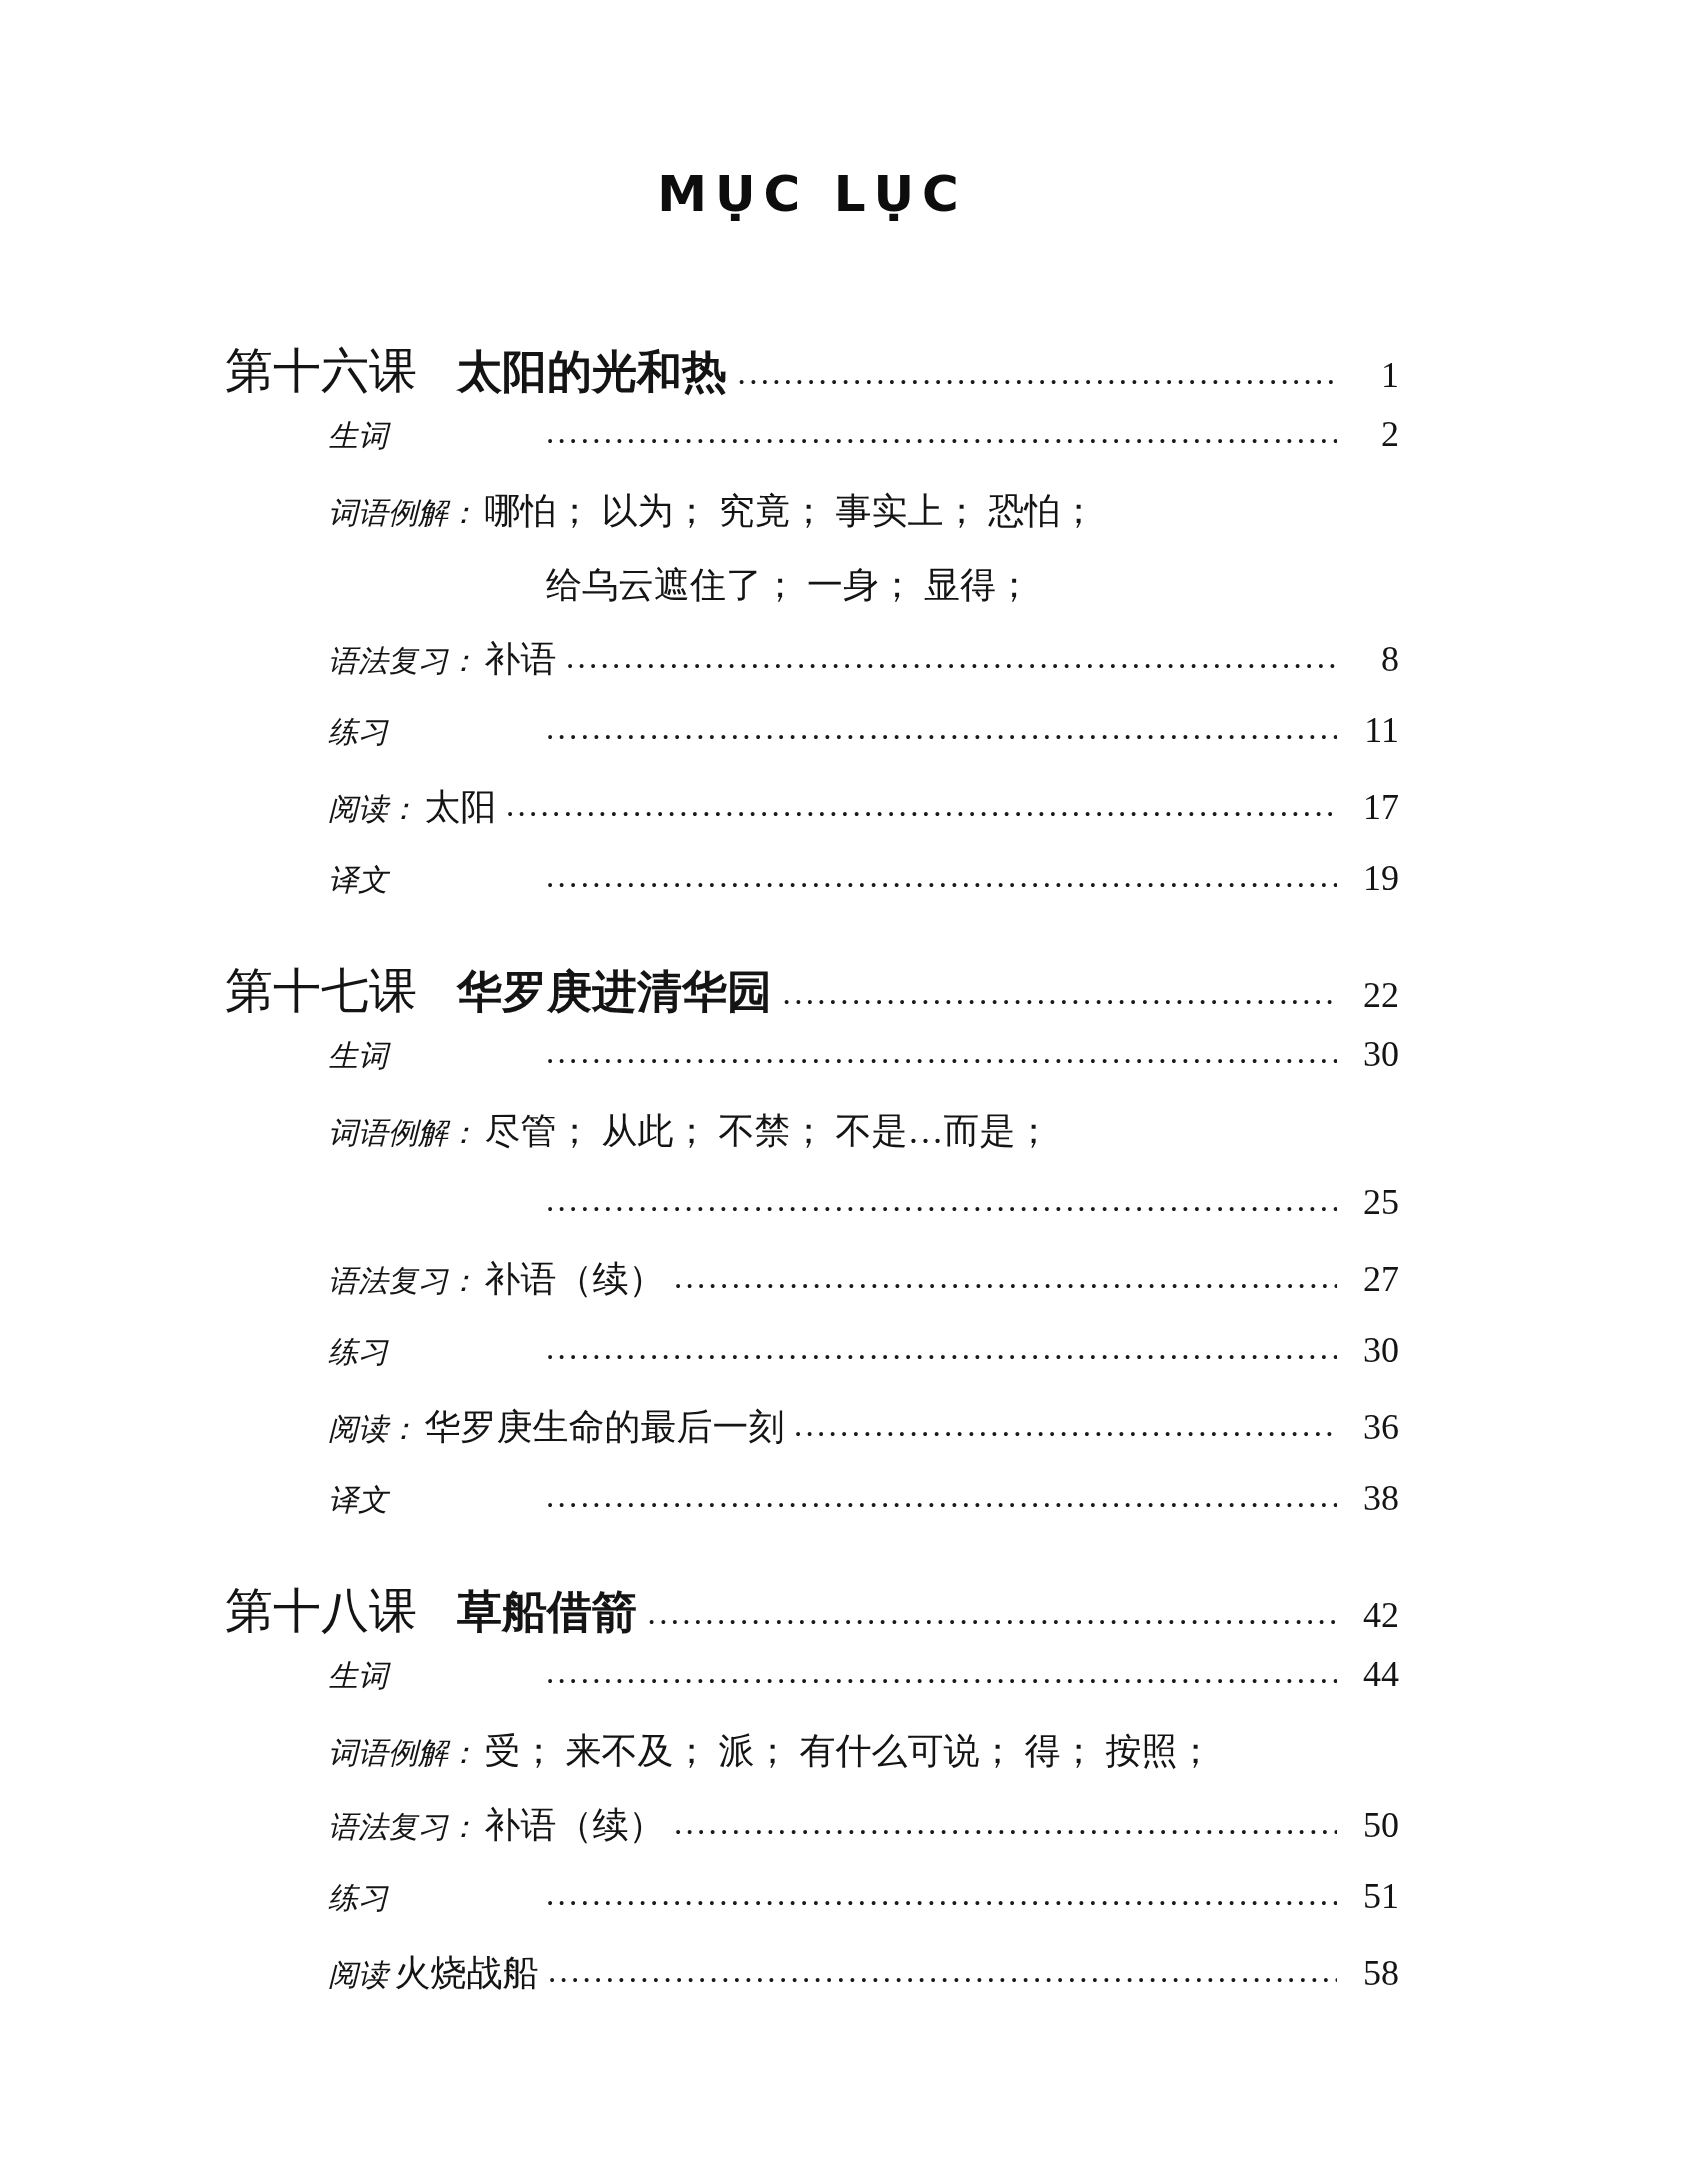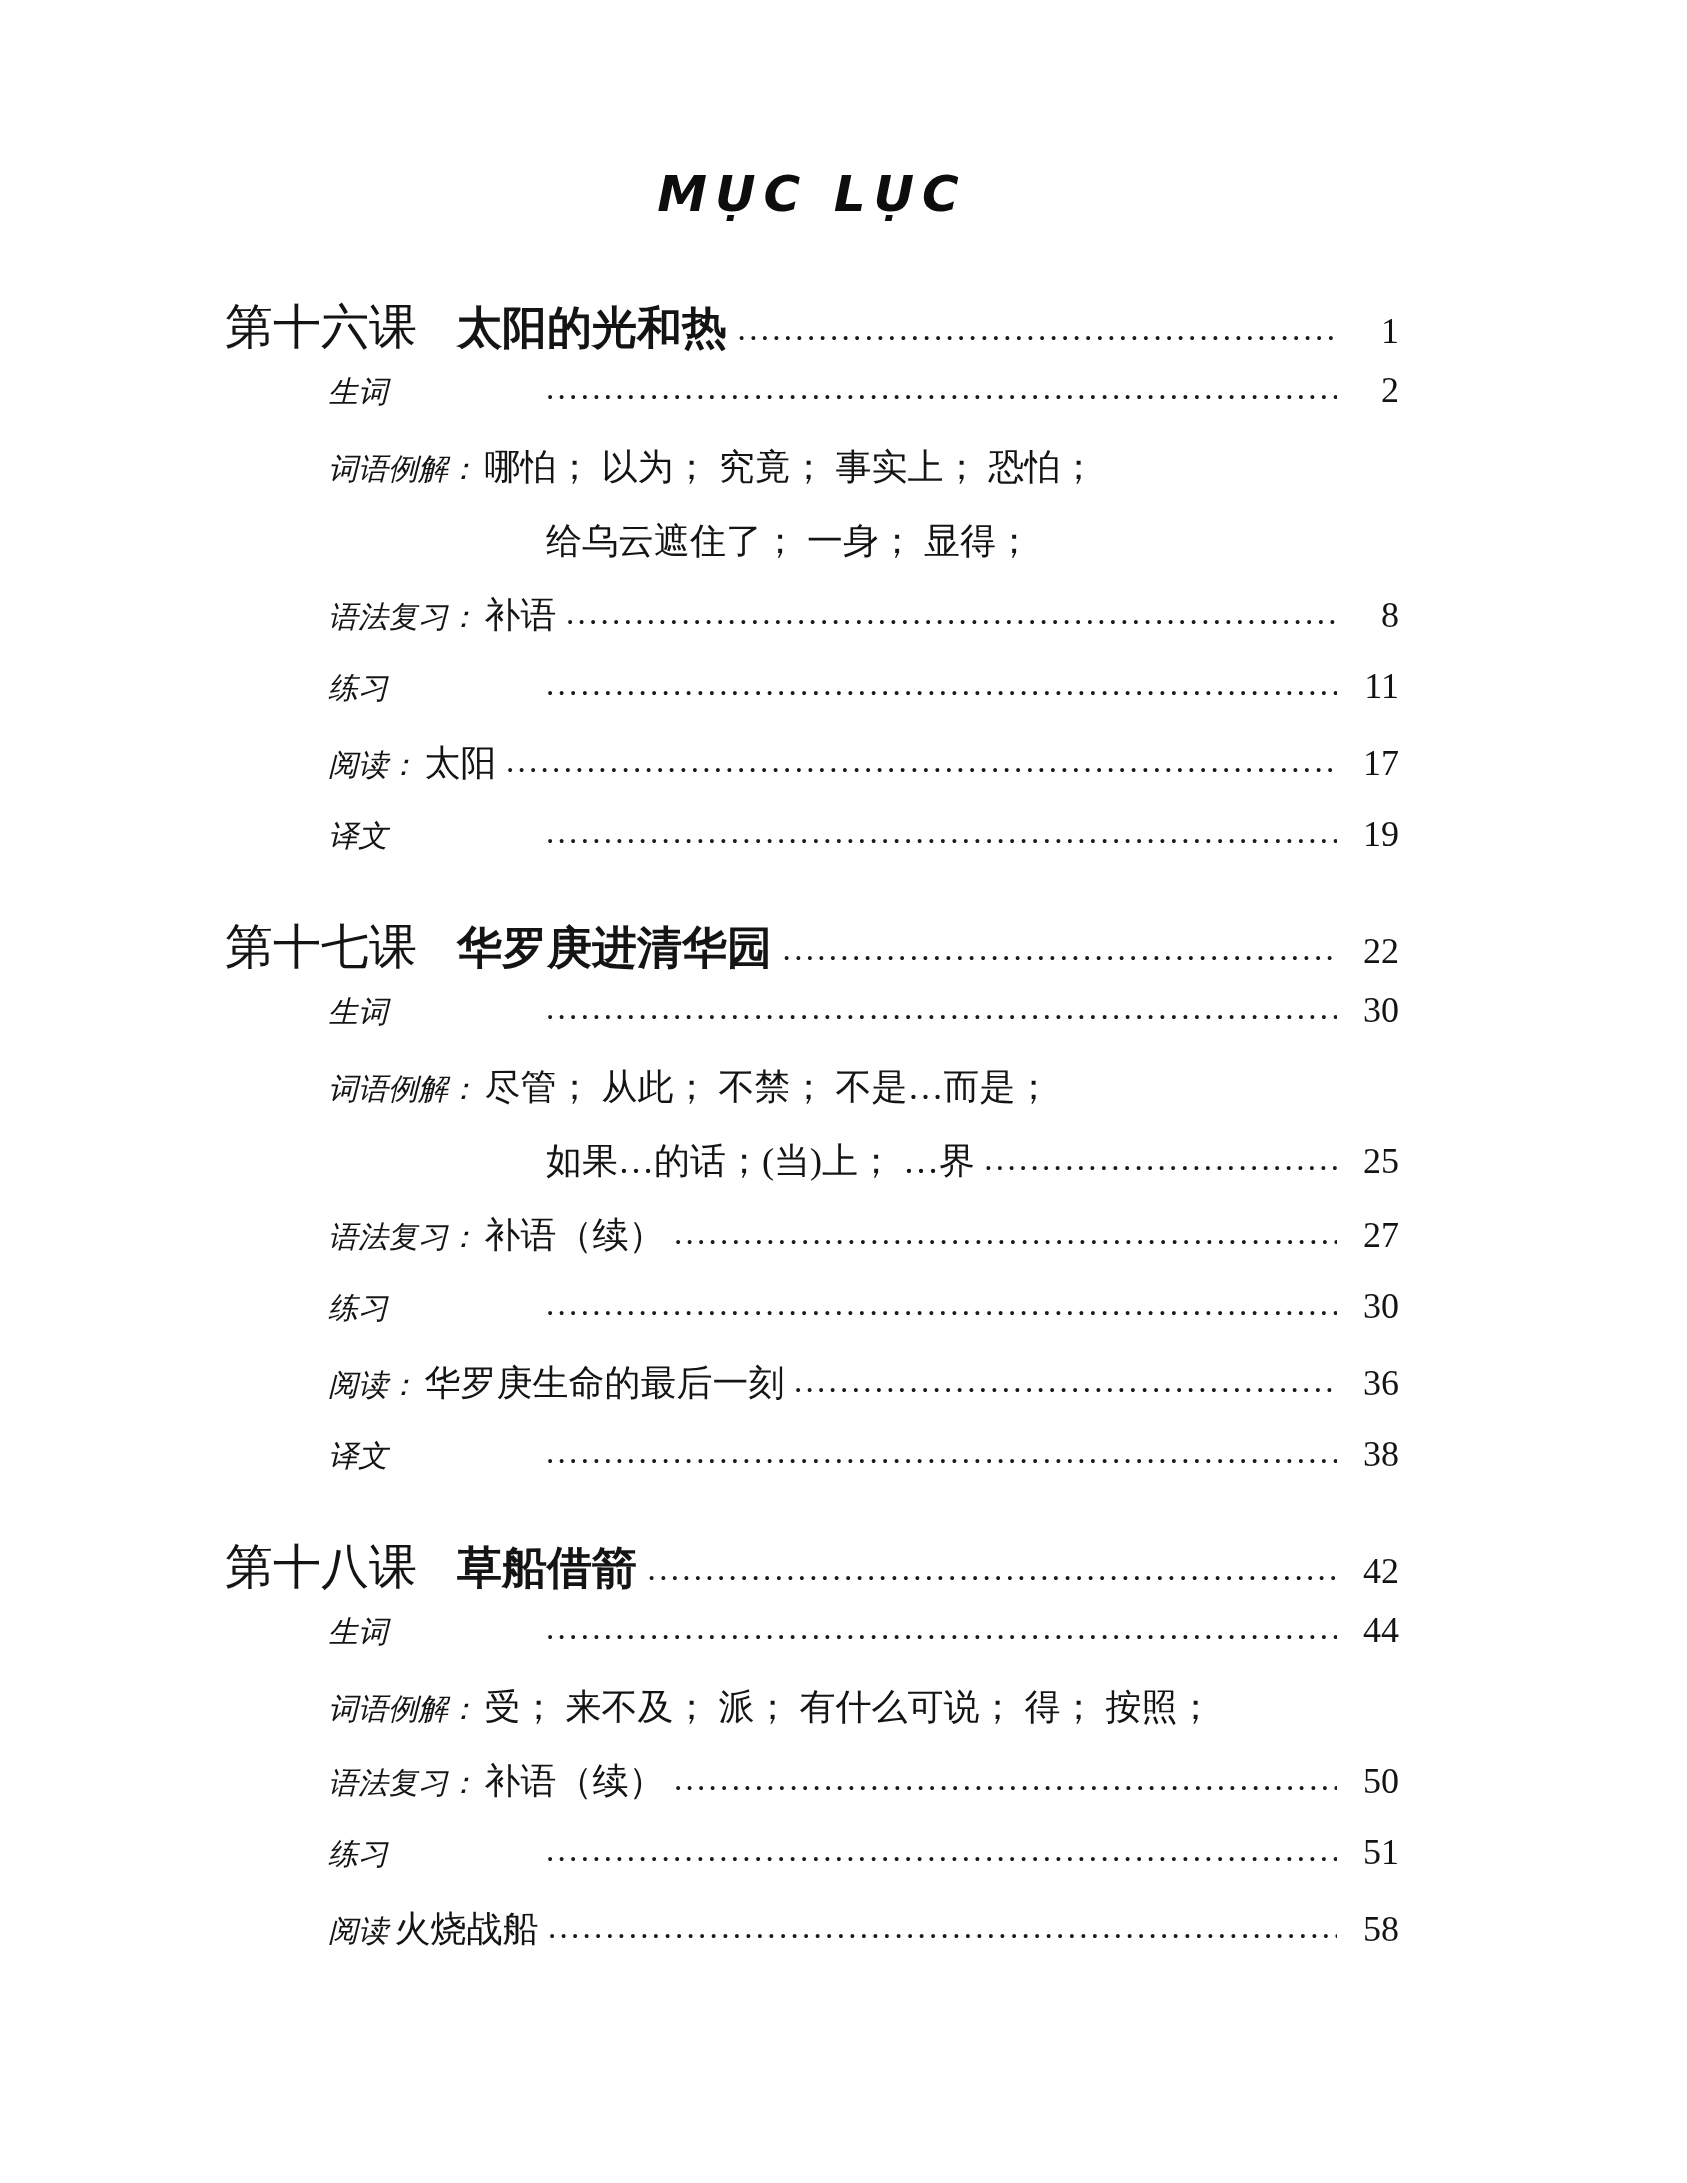--- a/index.html
+++ b/index.html
@@ -14,22 +14,21 @@
     padding: 165px 288px 0 225px;
     overflow: hidden;
   }
   .doc-title {
     text-align: center;
     font-family: "DejaVu Sans", "Liberation Sans", sans-serif;
     font-weight: 900;
     font-size: 50px;
     letter-spacing: 8px;
     color: #0d0d0d;
-    margin-bottom: 72px;
-    font-style: italic;
+    margin-bottom: 116px;
   }
   .row {
     display: flex;
     align-items: baseline;
     height: 74px;
   }
   .row.section-start { margin-top: 28px; }
 
   .l-label {
     width: 232px;
@@ -153,21 +152,20 @@
     <span class="dots"></span>
     <span class="pnum">30</span>
   </div>
 
   <div class="row entry">
     <span class="e-label">词语例解：</span>
     <span class="content">尽管； 从此； 不禁； 不是…而是；</span>
   </div>
 
   <div class="row cont">
-    <span class="content">如果…的话；(当)上； …界</span>
     <span class="dots"></span>
     <span class="pnum">25</span>
   </div>
 
   <div class="row entry">
     <span class="e-label">语法复习：</span>
     <span class="content">补语（续）</span>
     <span class="dots"></span>
     <span class="pnum">27</span>
   </div>

